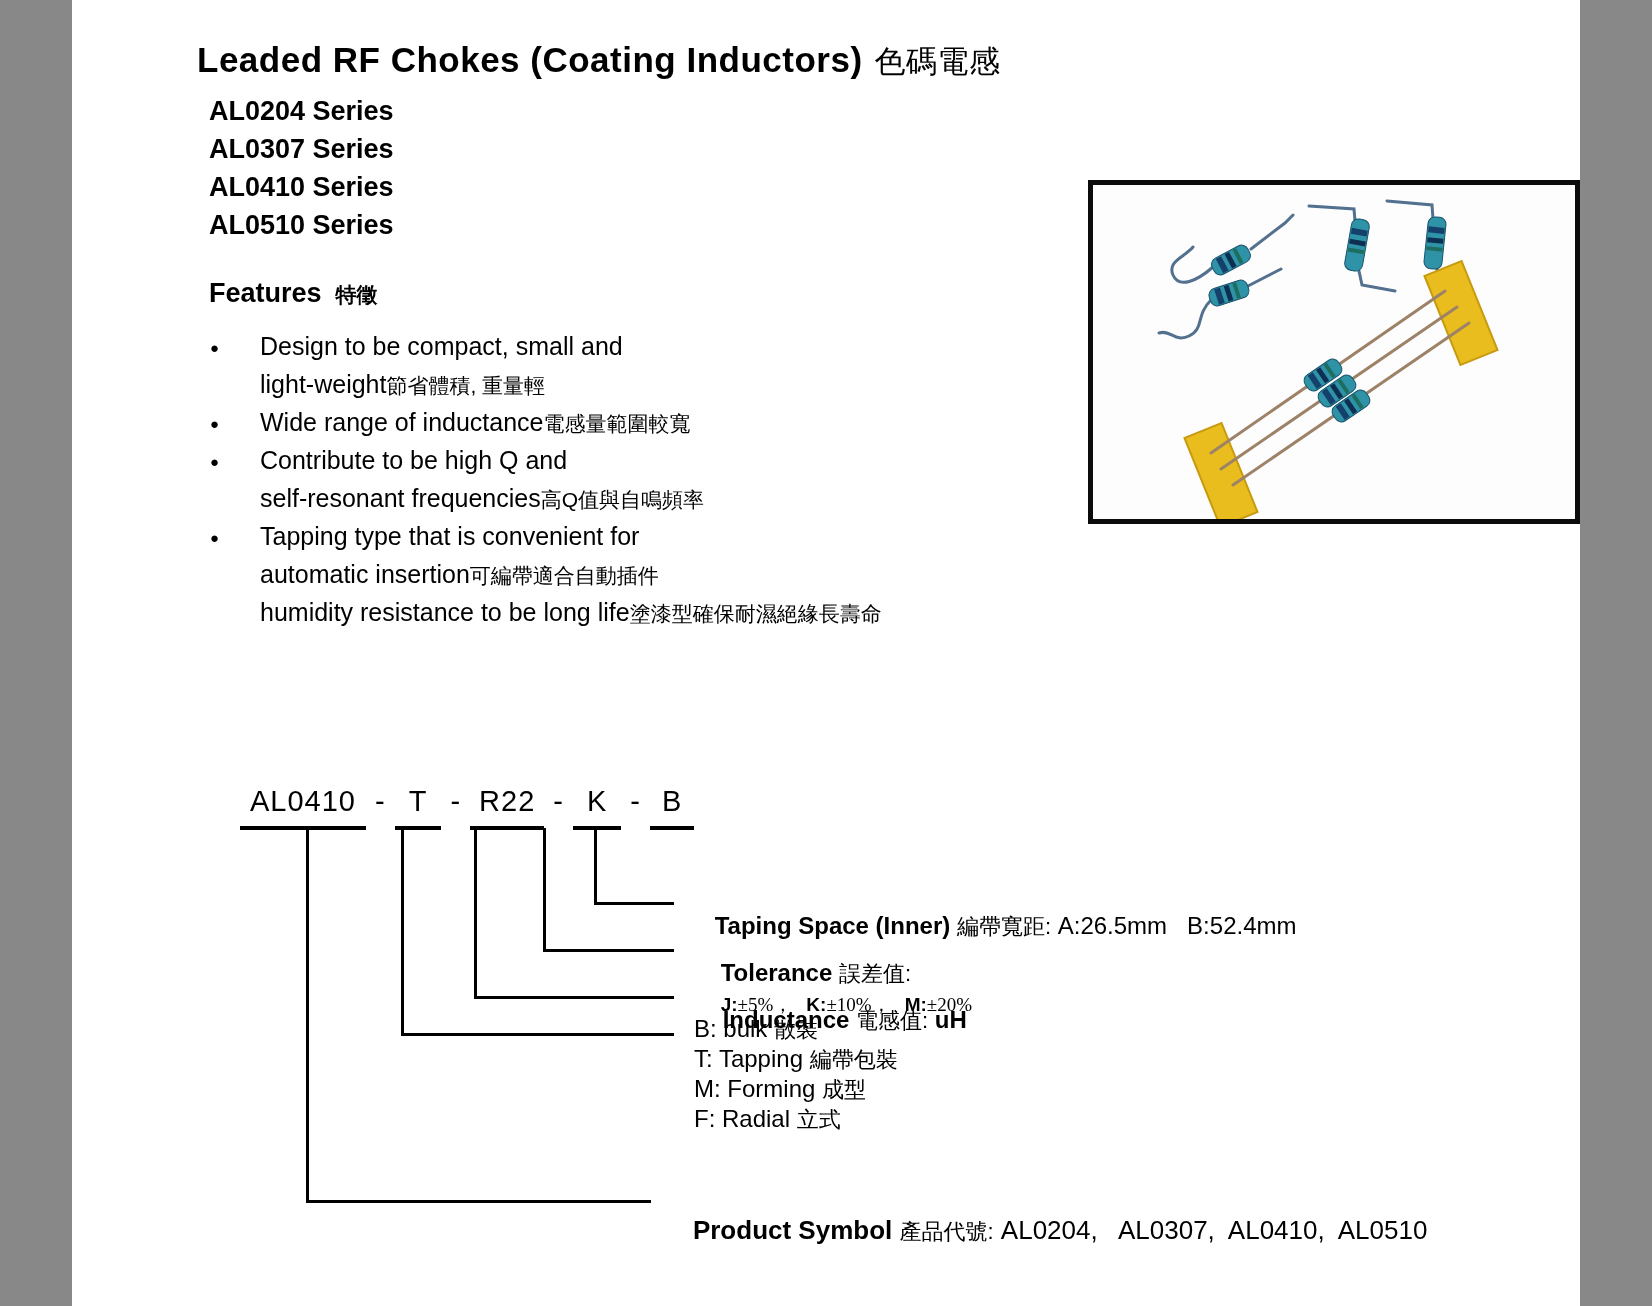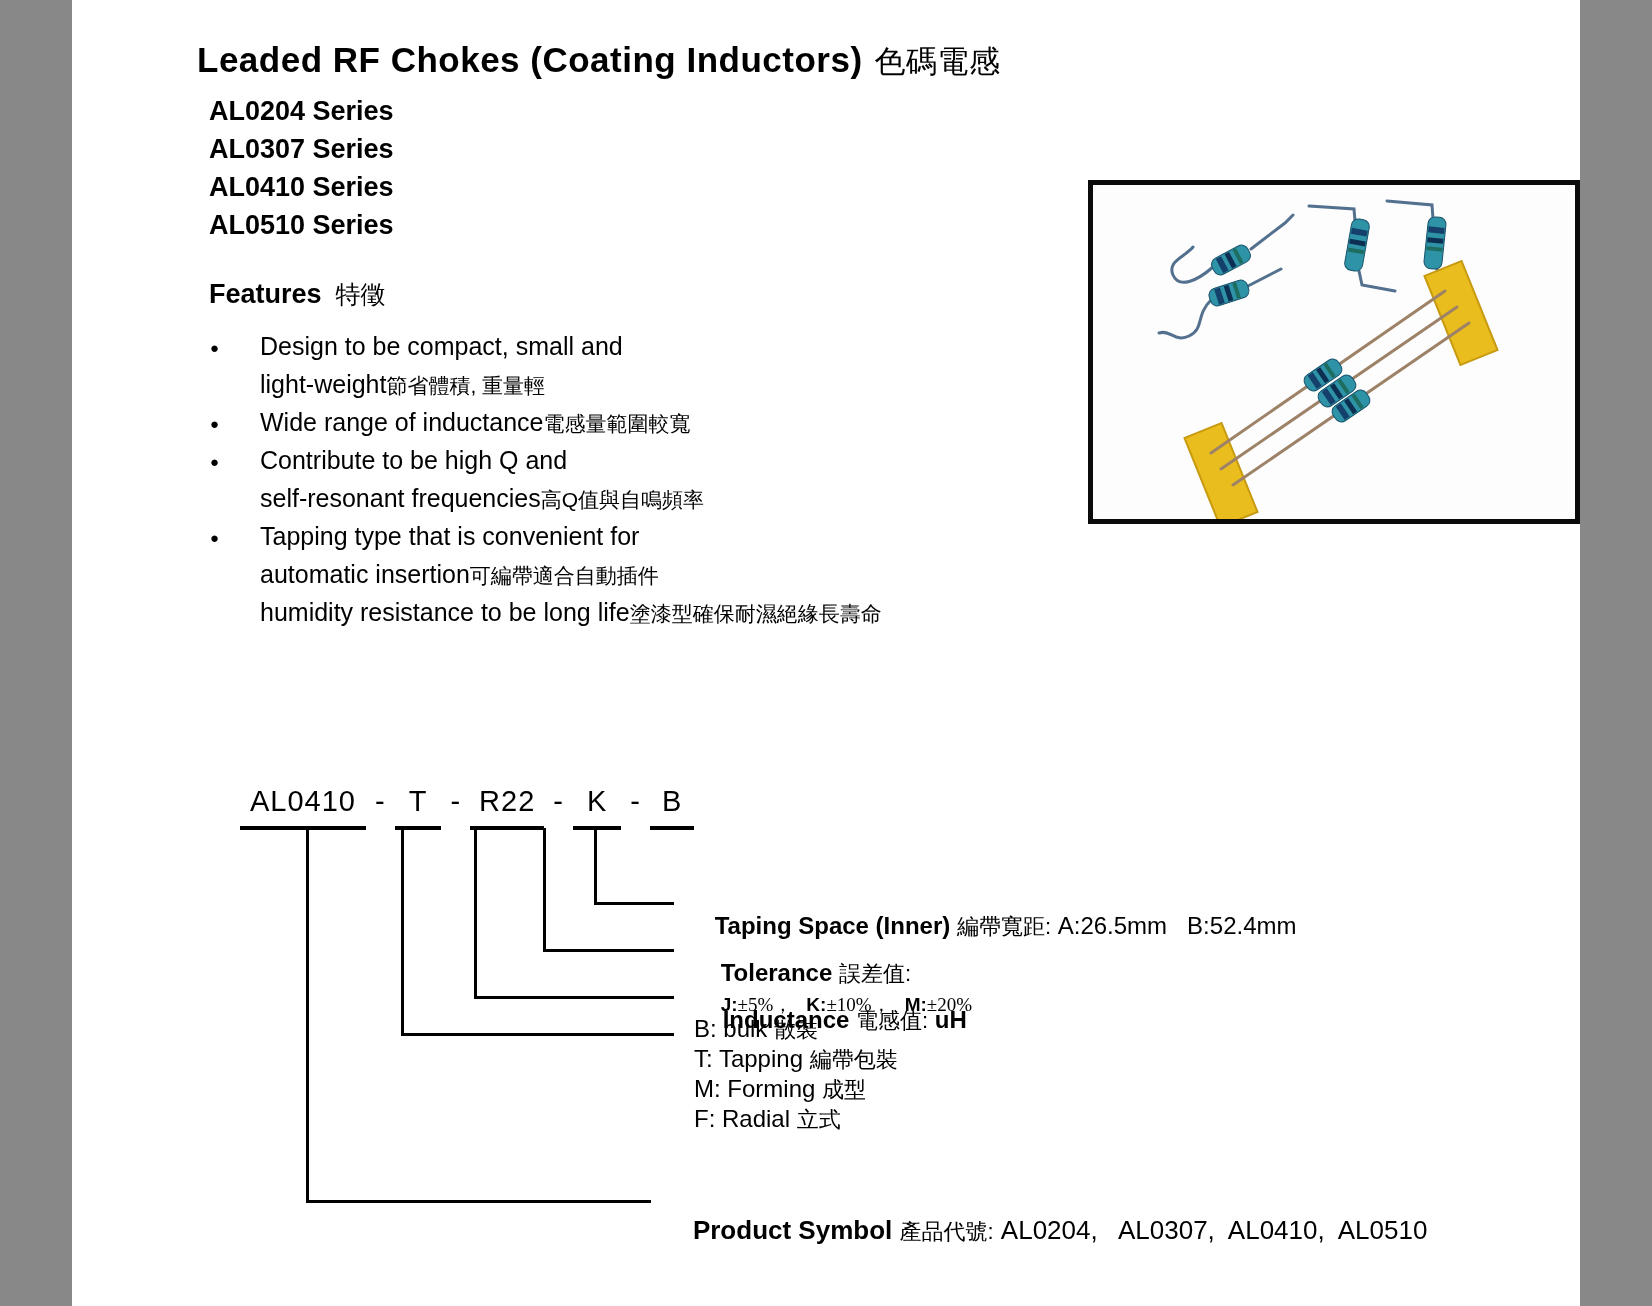--- a/index.html
+++ b/index.html
@@ -25,21 +25,21 @@
 
   
   .title{left:125px;top:40px;font-size:35px;font-weight:bold;letter-spacing:.5px;white-space:nowrap;}
   .title .zh{font-weight:400;font-size:31px;margin-left:12px;font-family:"Liberation Sans",sans-serif;}
 
   
   .series{left:137px;top:92px;font-size:27px;font-weight:bold;line-height:38px;}
 
   
   .feat-head{left:137px;top:278px;font-size:27px;font-weight:bold;white-space:nowrap;}
-  .feat-head .zh{font-weight:400;font-size:25px;margin-left:14px;margin-top:12px;}
+  .feat-head .zh{font-weight:700;font-size:21px;margin-left:14px;margin-top:12px;}
   .features{left:138px;top:328px;width:640px;font-size:25px;}
   .f-line{line-height:37px;white-space:nowrap;}
   .f-line .dot{display:inline-block;width:50px;font-size:15px;vertical-align:2px;}
   .f-line.cont{padding-left:50px;}
   .f-line .zh{font-size:21px;}
 
   
   .photo{left:1016px;top:180px;width:492px;height:344px;border:5px solid #0b0b0b;background:#fdfdfd;}
   .photo svg{display:block;width:100%;height:100%;}
   .ibody{fill:var(--ind-teal);stroke:#17536b;stroke-width:1;}

